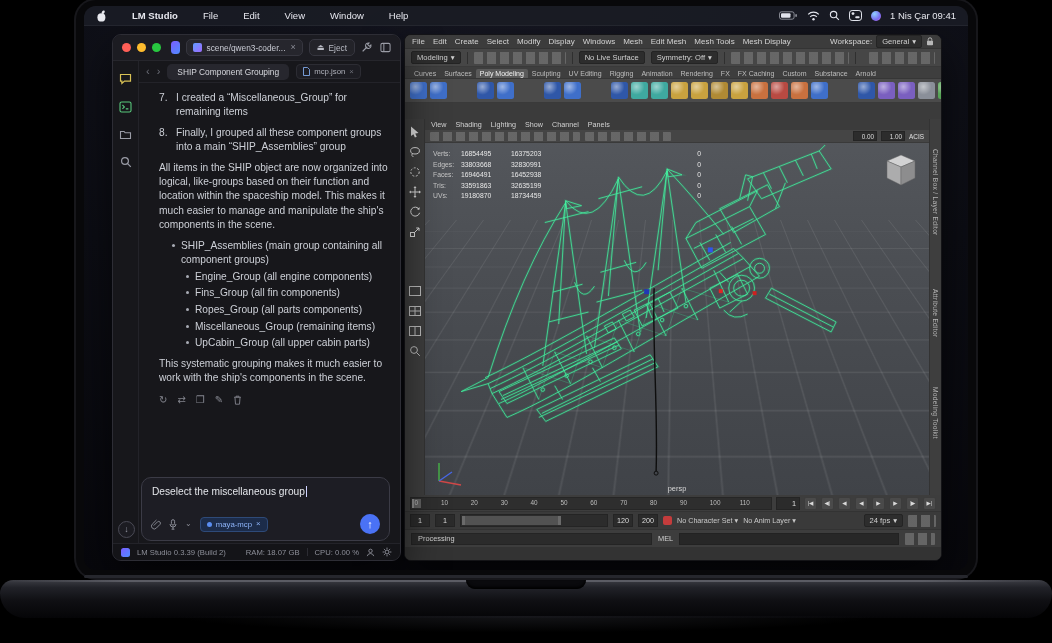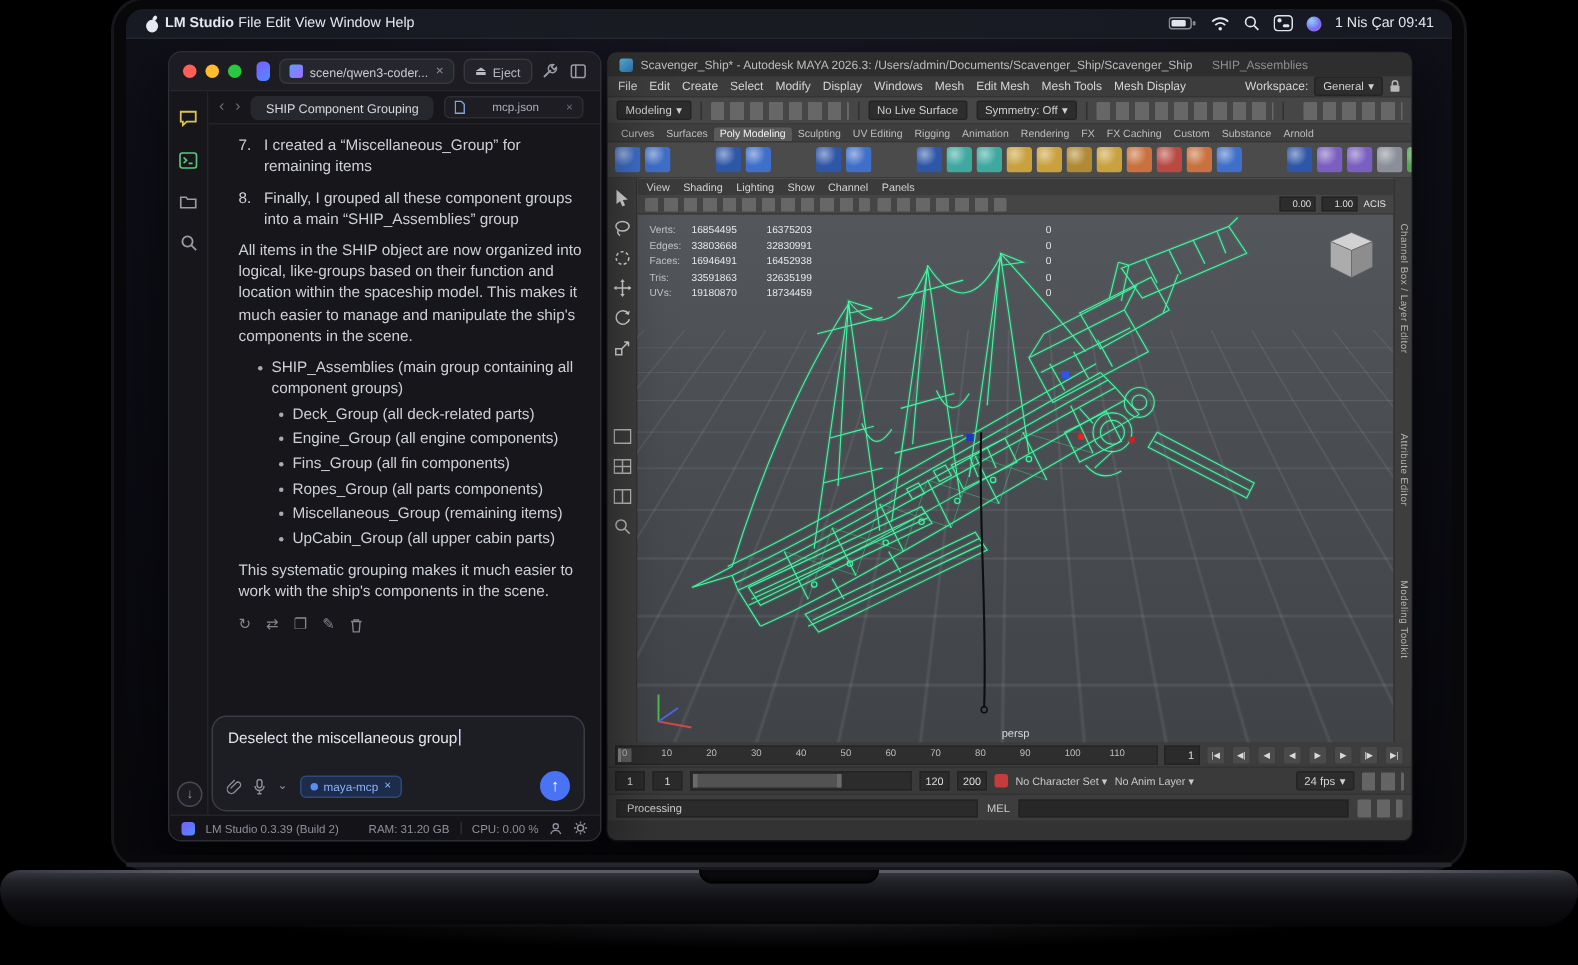--- a/index.html
+++ b/index.html
@@ -8,42 +8,42 @@
 svg{display:block}
 
 .bezel{position:absolute;left:76px;top:0;width:900px;height:578px;background:#08080a;border-radius:20px;box-shadow:0 0 0 2px #17171b,0 18px 40px rgba(0,0,0,.7)}
 .screen{position:absolute;left:8px;top:6px;right:8px;bottom:8px;border-radius:12px;overflow:hidden;background:radial-gradient(120% 110% at 50% 0%,#161722 0%,#0c0d14 55%,#07070c 100%)}
 .hinge{position:absolute;left:84px;top:575px;width:884px;height:3px;background:#26272d;border-radius:2px}
 .deck{position:absolute;left:0;top:580px;width:1052px;height:38px;background:linear-gradient(180deg,#3b3c43 0%,#212228 20%,#0f0f13 55%,#050507 100%);border-radius:14px 14px 26px 26px}
 .deck:before{content:"";position:absolute;left:6px;right:6px;top:0;height:2px;background:linear-gradient(90deg,transparent,#5b5c64 12%,#5b5c64 88%,transparent);border-radius:2px}
 .scoop{position:absolute;left:466px;top:580px;width:120px;height:9px;background:#0a0a0d;border-radius:0 0 14px 14px;box-shadow:inset 0 -2px 3px #000}
 .deck-fade{position:absolute;left:60px;right:60px;top:616px;height:22px;background:radial-gradient(50% 100% at 50% 0%,rgba(44,45,52,.45),transparent 75%)}
 
-.menubar{position:absolute;left:0;top:0;right:0;height:20px;display:flex;align-items:center;gap:3px;padding:0 12px;background:rgba(25,27,36,.95);border-bottom:1px solid rgba(255,255,255,.05);font-size:9.5px;color:#e6e7ee;z-index:5}
+.menubar{position:absolute;left:0;top:0;right:0;height:20px;display:flex;align-items:center;gap:25px;padding:0 12px;background:rgba(25,27,36,.95);border-bottom:1px solid rgba(255,255,255,.05);font-size:9.5px;color:#e6e7ee;z-index:5}
 .menubar .app{font-weight:bold}
 .mb-right{margin-left:auto;display:flex;align-items:center;gap:9px}
 .siri{width:10px;height:10px;border-radius:50%;background:radial-gradient(circle at 35% 30%,#8fd0ff,#7a6cf0 60%,#d06cf0)}
 
 .win-lm{position:absolute;left:28px;top:28px;width:289px;height:527px;background:#17171b;border:1px solid #2d2d35;border-radius:9px;box-shadow:0 18px 44px rgba(0,0,0,.6);overflow:hidden;z-index:3}
 .win-maya{position:absolute;left:320px;top:28px;width:538px;height:527px;background:#3b3b3b;border:1px solid #141417;border-radius:7px;box-shadow:0 18px 44px rgba(0,0,0,.65);overflow:hidden;z-index:2}
 
 .lm-title{height:26px;display:flex;align-items:center;gap:6px;padding:0 9px;background:#1c1c22;border-bottom:1px solid #26262c}
 .tld{width:9px;height:9px;border-radius:50%;flex:none}
 .lm-logo{width:13px;height:13px;border-radius:3.5px;background:linear-gradient(135deg,#7b5cff,#4f8cff);margin-left:4px}
 .model-pill{display:flex;align-items:center;gap:5px;background:#26262d;border:1px solid #36363f;border-radius:5px;height:17px;padding:0 6px;font-size:8.3px;color:#c9cbd4;max-width:132px;white-space:nowrap}
 .pill-ico{width:9px;height:9px;border-radius:2px;background:linear-gradient(135deg,#5f9cff,#9f6bff);flex:none}
 .pill-x{color:#8a8c96;font-size:9px}
 .eject-btn{display:flex;align-items:center;gap:4px;background:#232329;border:1px solid #36363f;border-radius:5px;height:17px;padding:0 7px;font-size:8.3px;color:#b9bbc4;white-space:nowrap}
 .lm-topicons{margin-left:auto;display:flex;gap:8px;color:#8a8c96}
 .lm-side{position:absolute;left:0;top:26px;bottom:17px;width:26px;background:#17171b;border-right:1px solid #232329;display:flex;flex-direction:column;align-items:center;padding-top:12px;gap:16px}
 .lm-fab{position:absolute;left:5px;bottom:22px;width:17px;height:17px;border-radius:50%;border:1px solid #4a4a55;color:#9a9ca8;font-size:9px;display:flex;align-items:center;justify-content:center;background:#1c1c22;z-index:2}
 .lm-tabs{position:absolute;left:26px;right:0;top:26px;height:22px;display:flex;align-items:center;gap:7px;padding:0 7px;border-bottom:1px solid #232329;background:#17171b}
 .navchev{color:#6c6e78;font-size:11px;line-height:1}
 .tab-main{background:#27272e;border-radius:5px;height:16px;padding:0 10px;font-size:8.4px;color:#d7d8de;display:flex;align-items:center;white-space:nowrap}
-.tab-file{display:flex;gap:18px;align-items:center;background:#1d1d23;border:1px solid #2c2c33;border-radius:4px;height:15px;padding:0 6px;font-size:7.8px;color:#aeb0b9;white-space:nowrap}
+.tab-file{display:flex;gap:4px;align-items:center;background:#1d1d23;border:1px solid #2c2c33;border-radius:4px;height:15px;padding:0 6px;font-size:7.8px;color:#aeb0b9;white-space:nowrap}
 .lm-chat{position:absolute;left:26px;right:0;top:48px;bottom:91px;padding:8px 12px 0 20px;font-size:10.2px;line-height:1.38;color:#cdd0d7;overflow:hidden}
 .oli{display:flex;gap:4px;margin-bottom:7px}
 .oli .num{width:13px;flex:none}
 .chat-p{margin:7px 0}
 .b1{display:flex;gap:6px;margin:3px 0 3px 13px}
 .b2{display:flex;gap:6px;margin:2.5px 0 2.5px 27px}
 .dot{flex:none;width:3px;height:3px;border-radius:50%;background:#a8abb4;margin-top:5px}
 .msg-actions{display:flex;gap:10px;margin-top:10px;color:#84868f;font-size:10px;align-items:center}
 .composer{position:absolute;left:28px;right:10px;top:442px;height:64px;background:#1d1d24;border:1px solid #3b3b46;border-radius:10px;padding:8px 10px}
 .composer-text{font-size:10.2px;color:#e3e5ea}
@@ -242,24 +242,20 @@
             <span class="num">8.</span>
             <span>Finally, I grouped all these component groups into a main “SHIP_Assemblies” group</span>
           </div>
       <p class="chat-p">All items in the SHIP object are now organized into logical, like-groups based on their function and location within the spaceship model. This makes it much easier to manage and manipulate the ship's components in the scene.</p>
       <div class="b1">
             <span class="dot"></span>
             <span>SHIP_Assemblies (main group containing all component groups)</span>
           </div>
       <div class="b2">
             <span class="dot"></span>
-            <span>Deck_Group (all deck-related parts)</span>
-          </div>
-      <div class="b2">
-            <span class="dot"></span>
             <span>Engine_Group (all engine components)</span>
           </div>
       <div class="b2">
             <span class="dot"></span>
             <span>Fins_Group (all fin components)</span>
           </div>
       <div class="b2">
             <span class="dot"></span>
             <span>Ropes_Group (all parts components)</span>
           </div>
@@ -307,44 +303,39 @@
         </span>
         <span class="send">
               <span class="glyph">↑</span>
             </span>
       </div>
     </div>
 
     <div class="lm-status">
       <span class="mini-logo"></span>
       <span>LM Studio 0.3.39 (Build 2)</span>
-      <span style="margin-left:auto">RAM: 31.20 GB</span>
+      <span style="margin-left:auto">RAM: 18.07 GB</span>
       <span class="vr"></span>
       <span>CPU: 0.00 %</span>
       <span>
             <svg width="9" height="9" viewBox="0 0 10 10">
               <circle cx="5" cy="3.2" r="1.9" fill="none" stroke="#8d8f99"></circle>
               <path d="M1.4,9 a3.7,3.7 0 0 1 7.2,0" fill="none" stroke="#8d8f99"></path>
             </svg>
           </span>
       <span>
             <svg width="10" height="10" viewBox="0 0 10 10">
               <circle cx="5" cy="5" r="2" fill="none" stroke="#8d8f99"></circle>
               <path d="M5,.6 V2 M5,8 V9.4 M.6,5 H2 M8,5 H9.4 M1.9,1.9 L2.9,2.9 M7.1,7.1 L8.1,8.1 M8.1,1.9 L7.1,2.9 M2.9,7.1 L1.9,8.1" stroke="#8d8f99" stroke-width=".9"></path>
             </svg>
           </span>
     </div>
   </div>
 
   <div class="win-maya">
-    <div class="m-title">
-      <span class="m-doc"></span>
-      <span>Scavenger_Ship* - Autodesk MAYA 2026.3: /Users/admin/Documents/Scavenger_Ship/Scavenger_Ship</span>
-      <span class="suffix">SHIP_Assemblies</span>
-    </div>
 
     <div class="m-menu">
       <span>File</span>
       <span>Edit</span>
       <span>Create</span>
       <span>Select</span>
       <span>Modify</span>
       <span>Display</span>
       <span>Windows</span>
       <span>Mesh</span>

